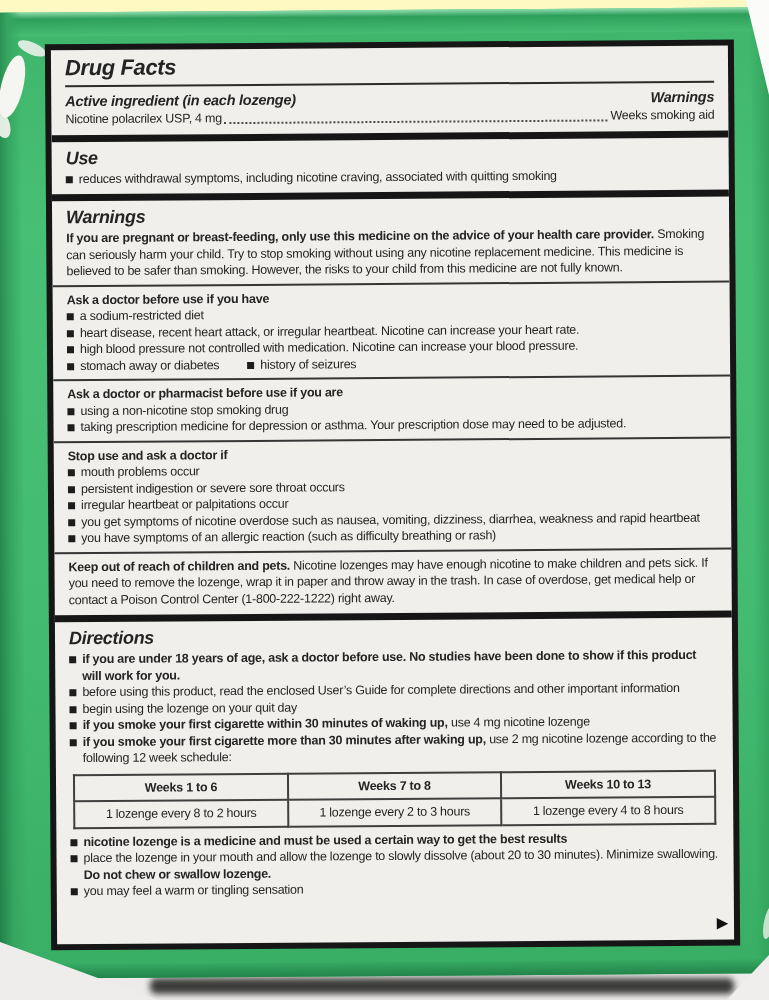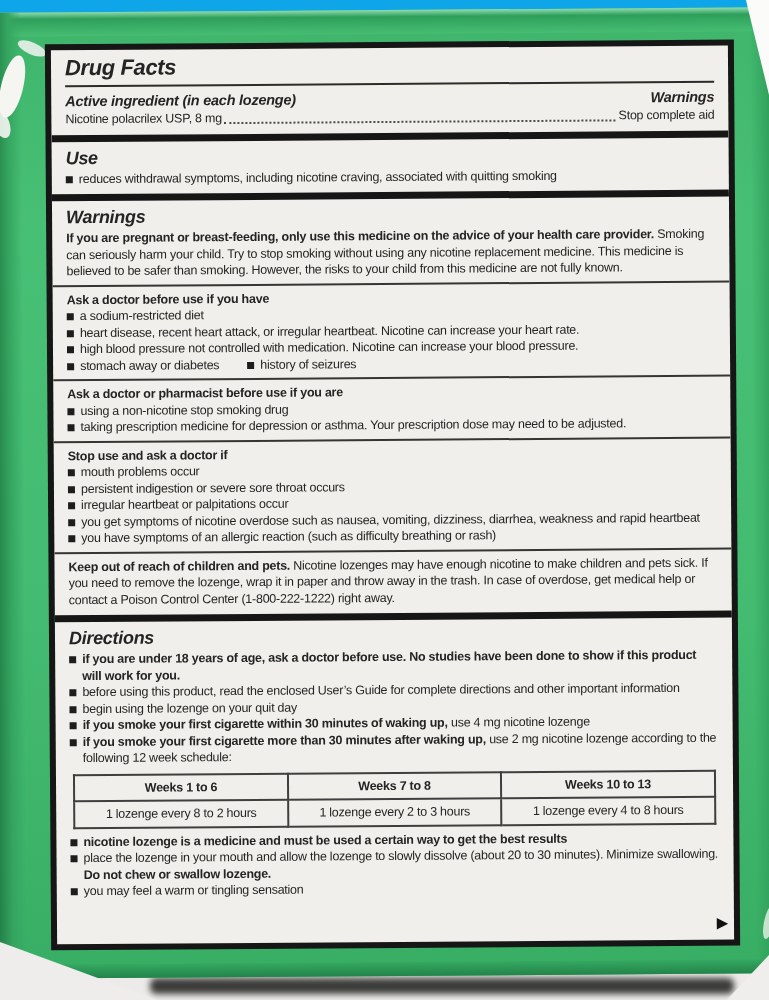--- a/index.html
+++ b/index.html
@@ -1,18 +1,18 @@
 <!DOCTYPE html>
 <html><head>
 <meta charset="utf-8">
 <style>
   html,body{margin:0;padding:0;}
   .stage{
     position:relative;width:769px;height:1000px;overflow:hidden;
-    background:#0ea5e9;
+    background:#fef9c3;
     font-family:"Liberation Sans",sans-serif;color:#222;
   }
   
   .bg-bottom{position:absolute;left:0;right:0;bottom:0;height:40px;background:#ecebe9;}
   .box-shadow-bar{position:absolute;left:150px;right:35px;bottom:6px;height:16px;background:#3c3c3a;filter:blur(3px);border-radius:6px;}
   
   .box{
     position:absolute;left:-6px;top:10px;width:781px;height:966px;
     background:linear-gradient(180deg,#3eb56b 0%,#47bf75 22%,#43bb71 62%,#38ae64 100%);
     transform:rotate(-0.4deg);
@@ -92,23 +92,23 @@
       <div class="panel">
 
         <div class="sec">
           <div class="h-main">Drug Facts</div>
           <div class="rule"></div>
           <div class="ai-row">
             <span>Active ingredient (in each lozenge)</span>
             <span>Warnings</span>
           </div>
           <div class="dot-row">
-            <span>Nicotine polacrilex USP, 8 mg</span>
+            <span>Nicotine polacrilex USP, 4 mg</span>
             <span class="dots"></span>
-            <span>Stop complete aid</span>
+            <span>Weeks smoking aid</span>
           </div>
         </div>
 
         <div class="bar"></div>
 
         <div class="sec">
           <div class="h-sec">Use</div>
           <ul class="blist">
             <li>
               <span class="sq"></span>

